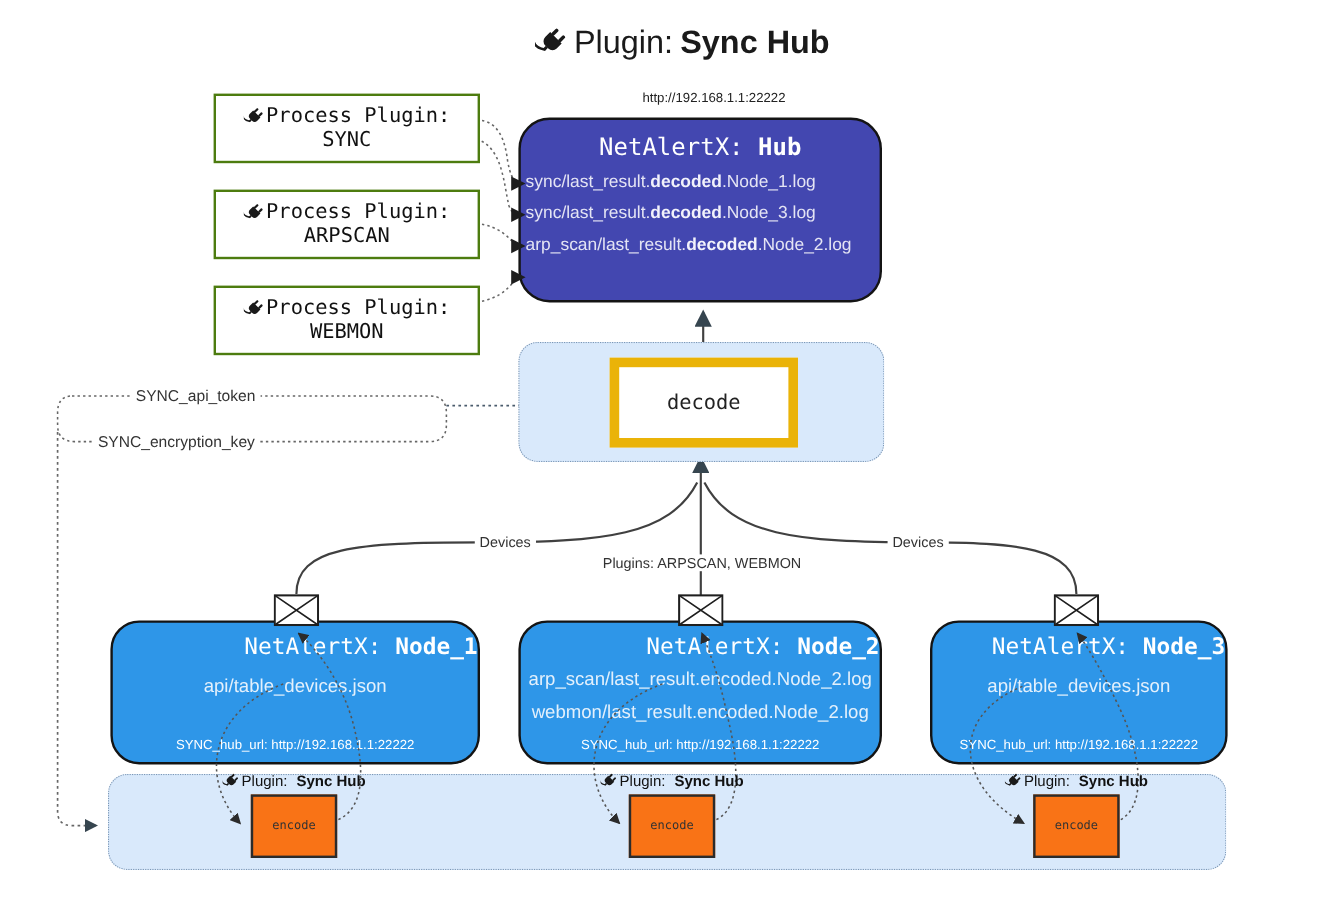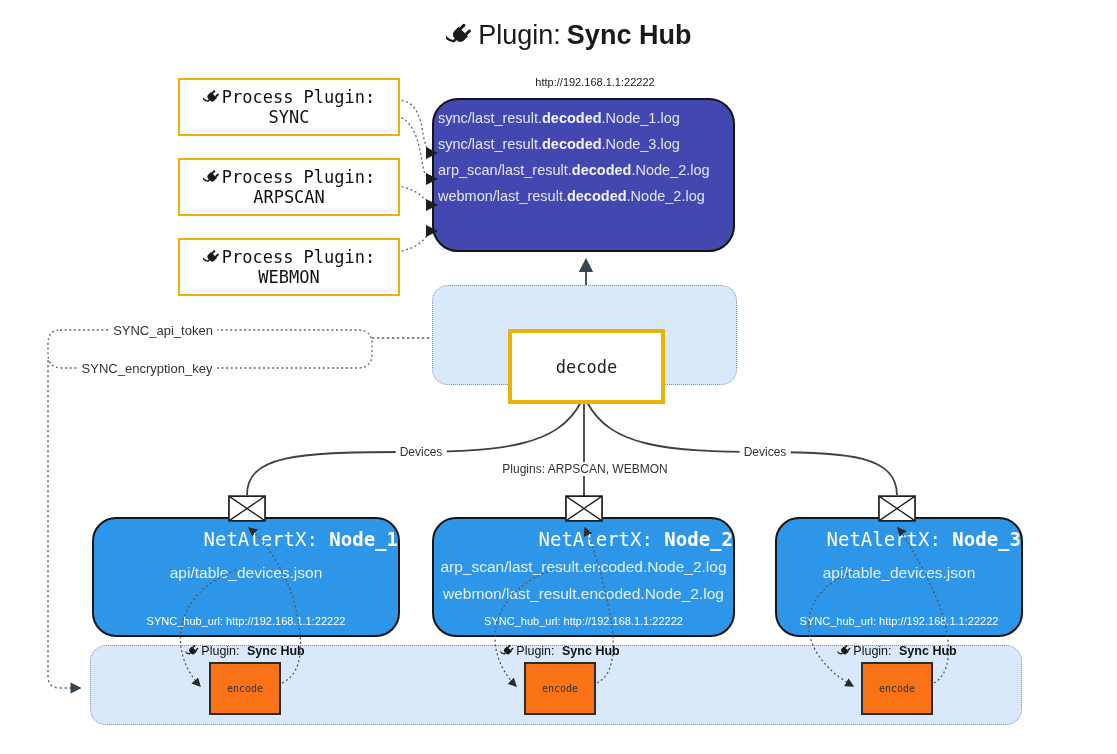--- a/index.html
+++ b/index.html
@@ -10,43 +10,43 @@
   #over-layer{z-index:2;}
   .z1{z-index:1;}
   .lbl{position:absolute;z-index:3;background:#ffffff;color:#333;font-size:12px;padding:0 4px;white-space:nowrap;transform:translate(-50%,-50%);}
 
   
   .title{position:absolute;z-index:3;left:50%;top:20px;transform:translateX(-46%);
          font-size:27px;color:#1a1a1a;display:flex;align-items:center;gap:6px;white-space:nowrap;}
   .title b{font-weight:bold;}
 
   
-  .pp{position:absolute;left:178px;width:218px;height:54px;background:#fff;border:2px solid #eab308;
+  .pp{position:absolute;left:178px;width:218px;height:54px;background:#fff;border:2px solid #4d7c0f;
       display:flex;flex-direction:column;align-items:center;justify-content:center;
       font-family:"DejaVu Sans Mono",monospace;font-size:17px;color:#111;}
   .pp .l1{display:flex;align-items:center;gap:2px;}
   .pp1{top:78px;} .pp2{top:158px;} .pp3{top:238px;}
 
   
   .hub{position:absolute;left:432px;top:98px;width:303px;height:154px;background:#4347b0;
        border:2px solid #141414;border-radius:26px;box-sizing:border-box;color:#fff;}
   .hub-title{margin-top:10px;text-align:center;font-family:"DejaVu Sans Mono",monospace;font-size:20px;}
   .hub-title b{font-weight:bold;}
   .hub-lines{margin-top:7px;padding-left:4px;display:flex;flex-direction:column;gap:4px;}
   .hub-line{font-size:14.5px;color:#e4e4f4;line-height:22px;white-space:nowrap;}
   .hub-line b{font-weight:bold;color:#f2f2fb;}
   .hub-url{position:absolute;z-index:3;left:595px;top:82px;transform:translate(-50%,-50%);
            font-size:11px;color:#222;white-space:nowrap;}
 
   
   .decode-wrap{position:absolute;left:432px;top:285px;width:305px;height:100px;background:#d9e9fb;
                border:1.6px dotted #7c97b5;border-radius:16px;box-sizing:border-box;}
   .decode-box{position:absolute;left:508px;top:298px;width:157px;height:75px;background:#fff;
-              border:4px solid #eab308;box-sizing:border-box;display:flex;align-items:center;justify-content:center;
-              font-family:"DejaVu Sans Mono",monospace;font-size:17px;color:#222;margin-top:31px;}
+              border:8px solid #eab308;box-sizing:border-box;display:flex;align-items:center;justify-content:center;
+              font-family:"DejaVu Sans Mono",monospace;font-size:17px;color:#222;}
 
   
   .node{position:absolute;top:517px;height:120px;background:#2e96e8;border:2px solid #141414;
         border-radius:24px;box-sizing:border-box;color:#fff;}
   .node1{left:92px;width:308px;} .node2{left:432px;width:303px;} .node3{left:775px;width:248px;}
   .node-title{margin-top:9px;text-align:right;font-family:"DejaVu Sans Mono",monospace;font-size:19px;white-space:nowrap;}
   .node-title b{font-weight:bold;}
   .node-files{margin-top:14px;display:flex;flex-direction:column;gap:9px;align-items:center;}
   .node2 .node-files{margin-top:8px;}
   .node-file{font-size:15.5px;color:#e3f0fc;white-space:nowrap;}
@@ -153,25 +153,25 @@
       <svg width="17" height="17">
           <use href="#plug"></use>
         </svg>
       <span>Process Plugin:</span>
     </div>
     <div>WEBMON</div>
   </div>
 
   <div class="hub-url">http://192.168.1.1:22222</div>
   <div class="hub z1">
+    <div class="hub-title"><span>NetAlertX: </span><b>Hub</b></div>
     <div class="hub-lines">
       <div class="hub-line"><span>sync/last_result.</span><b>decoded</b><span>.Node_1.log</span></div>
       <div class="hub-line"><span>sync/last_result.</span><b>decoded</b><span>.Node_3.log</span></div>
       <div class="hub-line"><span>arp_scan/last_result.</span><b>decoded</b><span>.Node_2.log</span></div>
-      <div class="hub-line"><span>webmon/last_result.</span><b>decoded</b><span>.Node_2.log</span></div>
     </div>
   </div>
 
   <div class="decode-wrap z1"></div>
   <div class="decode-box z1">
     <span>decode</span>
   </div>
 
   <span class="lbl settings-lbl" style="left:163px;top:330px;">SYNC_api_token</span>
   <span class="lbl settings-lbl" style="left:147px;top:368px;">SYNC_encryption_key</span>

